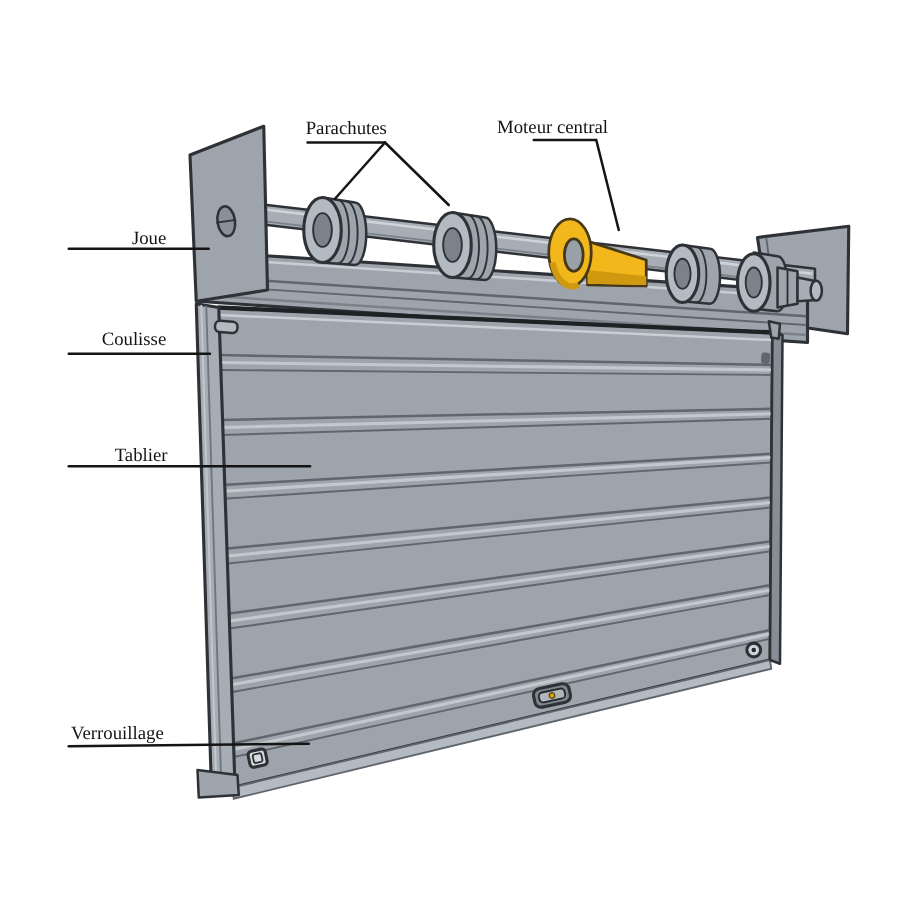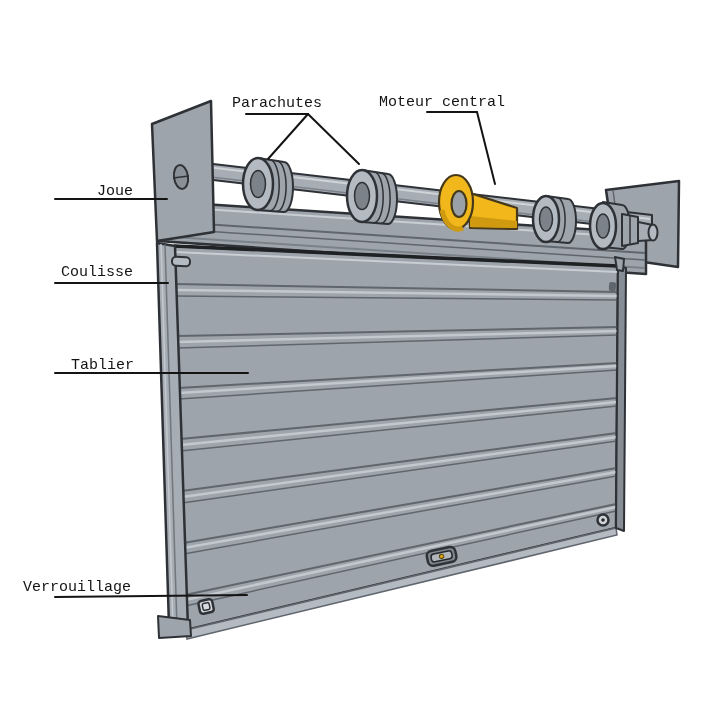--- a/index.html
+++ b/index.html
@@ -1,17 +1,17 @@
 <!DOCTYPE html>
 <html><head>
 <meta charset="utf-8">
 <style>
   html,body{margin:0;padding:0;background:#ffffff;}
   .stage{position:relative;width:720px;height:720px;background:#ffffff;overflow:hidden;
-         font-family:Liberation Mono, monospace;}
+         font-family:Liberation Serif, serif;}
   svg{display:block;}
   
   .metal   {fill:#9ea4ab;}
   .metal2  {fill:#a7adb4;}
   .metal3  {fill:#b4bac1;}
   .metaldk {fill:#878d94;}
   .metalvl {fill:#d9dcdf;}
   .hole    {fill:#8a9097;}
   .yellow  {fill:#f2b71b;}
   .yellowdk{fill:#cf9a10;}

